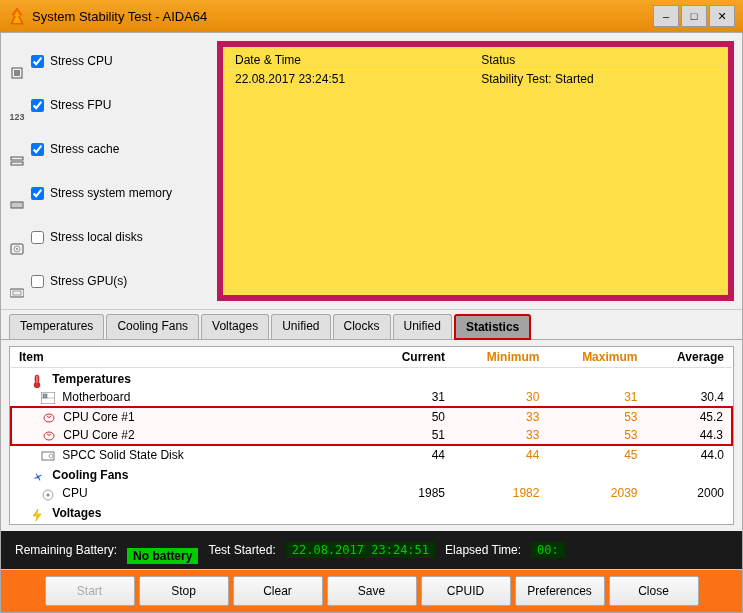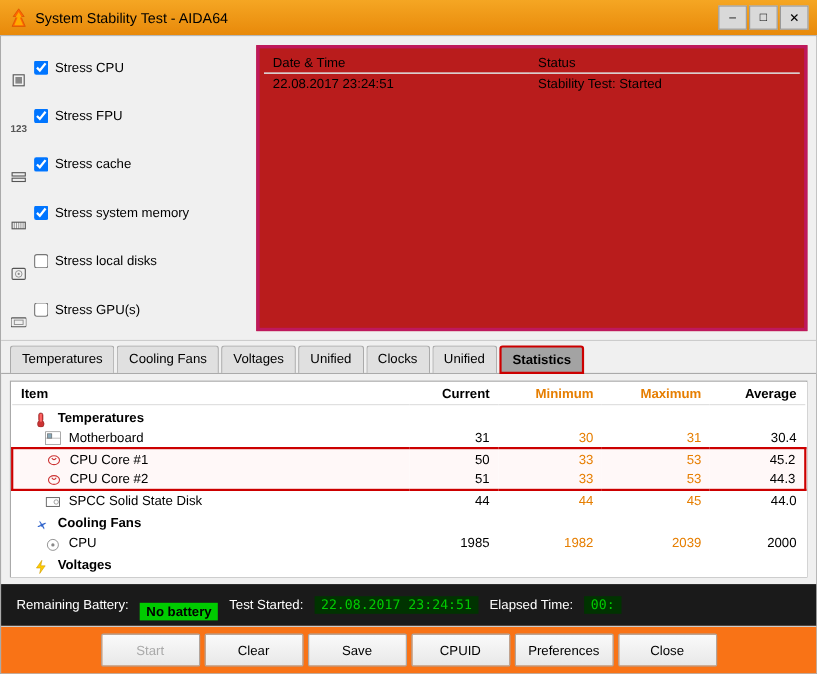--- a/index.html
+++ b/index.html
@@ -57,21 +57,21 @@
       border: 1px solid #aaa;
       height: 581px;
       display: flex;
       flex-direction: column;
     }
 
     
     .top-section {
       display: flex;
       padding: 8px;
-      gap: 24px;
+      gap: 8px;
       background: #f0f0f0;
       border-bottom: 1px solid #ccc;
     }
 
     
     .stress-options {
       display: flex;
       flex-direction: column;
       gap: 4px;
       min-width: 200px;
@@ -96,22 +96,22 @@
       cursor: pointer;
     }
     .stress-label {
       font-size: 12px;
       color: #000;
     }
 
     
     .log-area {
       flex: 1;
-      border: 3px solid #be185d;
-      background: #b91c1c;
+      border: 6px solid #be185d;
+      background: #fde047;
       padding: 4px;
       overflow-y: auto;
     }
     .log-table {
       width: 100%;
       border-collapse: collapse;
     }
     .log-table th {
       text-align: left;
       font-weight: normal;
@@ -551,20 +551,21 @@
     <span class="status-label">Remaining Battery:</span>
     <span class="status-green-badge">No battery</span>
     <span class="status-label">Test Started:</span>
     <span class="status-dark-badge">22.08.2017 23:24:51</span>
     <span class="status-label">Elapsed Time:</span>
     <span class="status-dark-badge">00:</span>
   </div>
 
   <div class="action-bar">
     <button class="action-btn" disabled="">Start</button>
+    <button class="action-btn">Stop</button>
     <button class="action-btn">Clear</button>
     <button class="action-btn">Save</button>
     <button class="action-btn">CPUID</button>
     <button class="action-btn">Preferences</button>
     <button class="action-btn">Close</button>
   </div>
 
 </div>
 
 </body></html>

